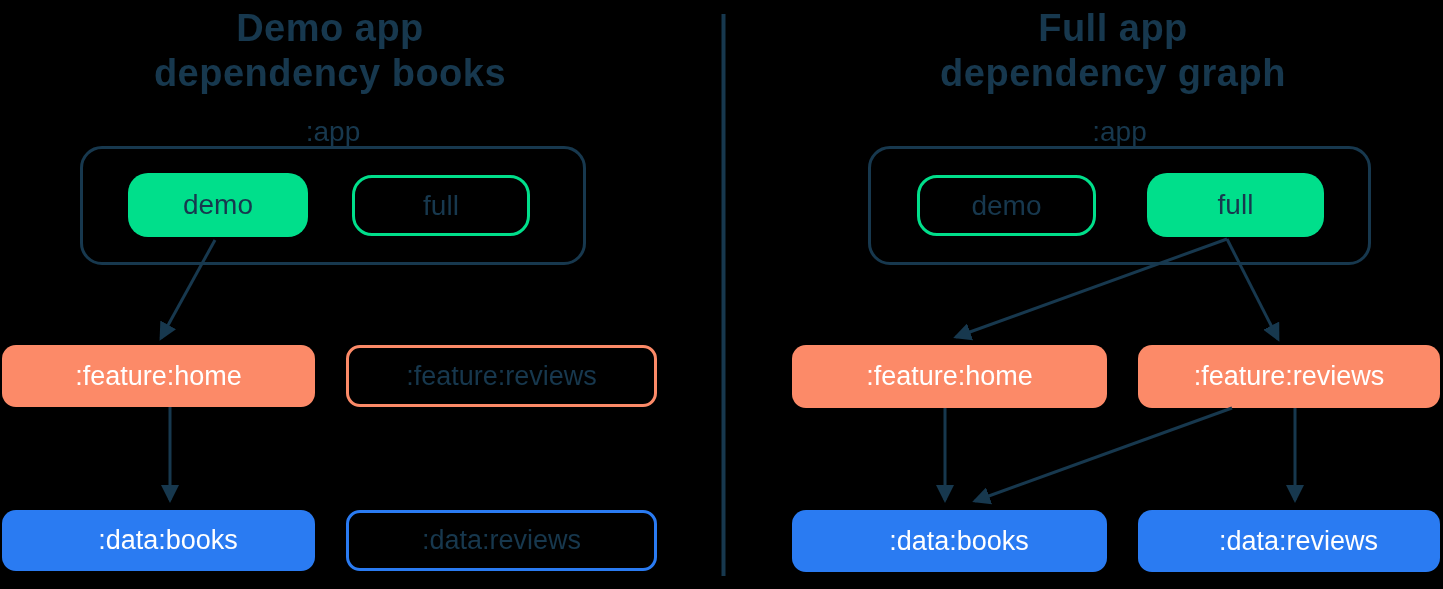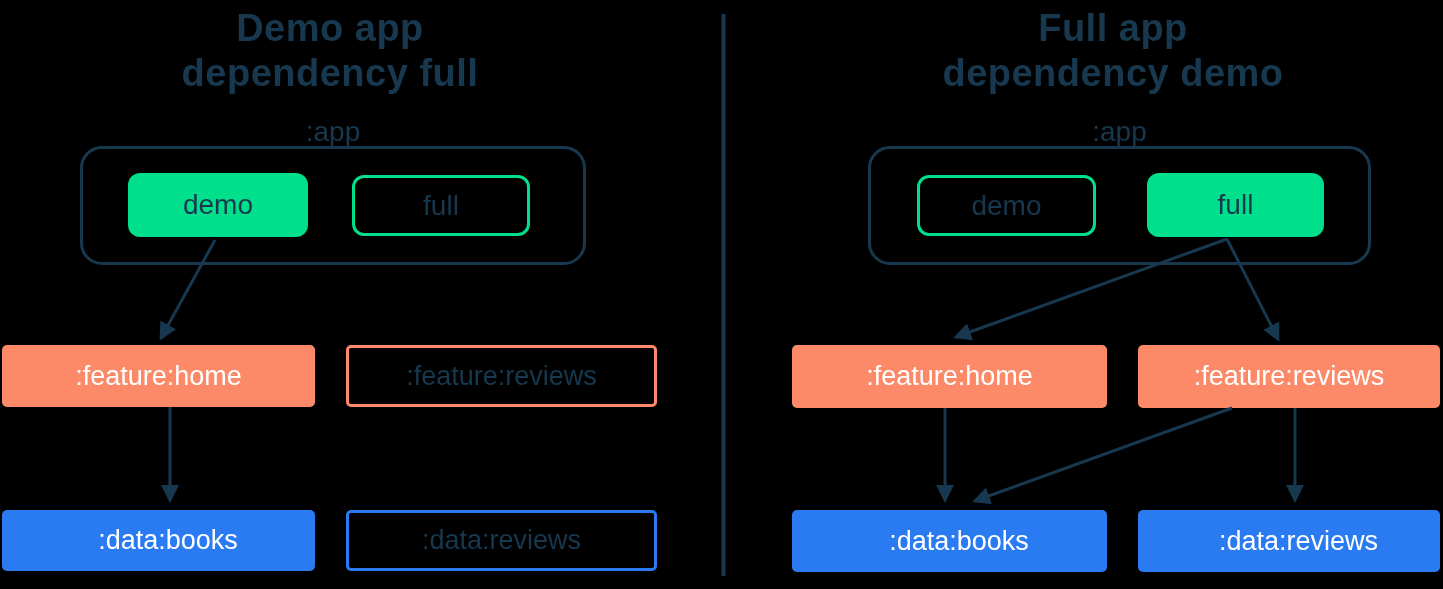--- a/index.html
+++ b/index.html
@@ -17,38 +17,38 @@
     font-size:28px;font-weight:500;
   }
   .app-box{
     position:absolute;border:3px solid #17384E;border-radius:22px;
     box-sizing:border-box;background:transparent;
   }
   .chip,.node{
     position:absolute;display:flex;align-items:center;justify-content:center;
     box-sizing:border-box;font-size:28px;
   }
-  .chip{border-radius:12px;}
-  .node{border-radius:5px;font-size:27px;}
+  .chip{border-radius:20px;}
+  .node{border-radius:14px;font-size:27px;}
   .green-filled{background:#00DF8B;color:#17384E;}
   .green-outline{border:3px solid #00DF8B;color:#17384E;}
   .coral-filled{background:#FC8A68;color:#FFFFFF;}
   .coral-outline{border:3px solid #FC8A68;color:#17384E;}
   .blue-filled{background:#2A7BF2;color:#FFFFFF;padding-left:19px;}
   .blue-outline{border:3px solid #2A7BF2;color:#17384E;}
   .edges{position:absolute;left:0;top:0;pointer-events:none;}
 </style>
 </head>
 <body>
 
 <div class="canvas">
 
   <section>
     <h2 class="title" style="left:0px;">Demo app
-dependency full</h2>
+dependency books</h2>
 
     <div class="app-label" style="left:80px;width:506px;">:app</div>
 
     <div class="app-box" style="left:80px;top:146px;width:506px;height:119px;"></div>
 
     <div class="chip green-filled" style="left:128px;top:173px;width:180px;height:64px;">
       <span>demo</span>
     </div>
     <div class="chip green-outline" style="left:352px;top:175px;width:178px;height:61px;">
       <span>full</span>
@@ -64,21 +64,21 @@
     <div class="node blue-filled" style="left:2px;top:510px;width:313px;height:61px;">
       <span>:data:books</span>
     </div>
     <div class="node blue-outline" style="left:346px;top:510px;width:311px;height:61px;">
       <span>:data:reviews</span>
     </div>
   </section>
 
   <section>
     <h2 class="title" style="left:783px;">Full app
-dependency demo</h2>
+dependency graph</h2>
 
     <div class="app-label" style="left:868px;width:503px;">:app</div>
 
     <div class="app-box" style="left:868px;top:146px;width:503px;height:119px;"></div>
 
     <div class="chip green-outline" style="left:917px;top:175px;width:179px;height:61px;">
       <span>demo</span>
     </div>
     <div class="chip green-filled" style="left:1147px;top:173px;width:177px;height:64px;">
       <span>full</span>

